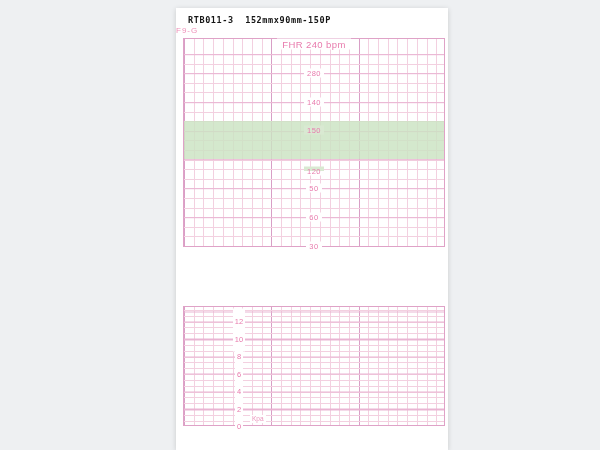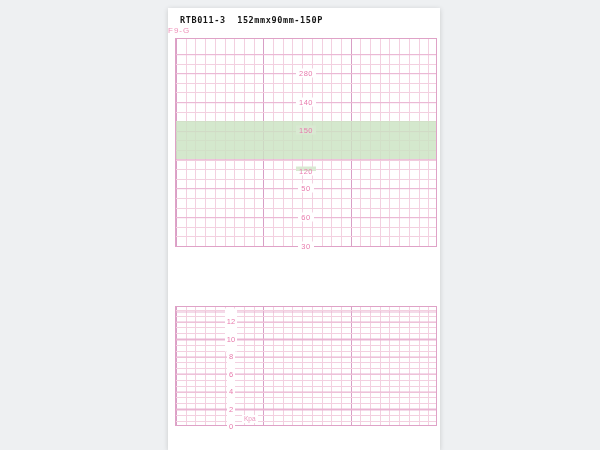--- a/index.html
+++ b/index.html
@@ -3,21 +3,21 @@
 <meta charset="utf-8">
 <style>
   html,body{margin:0;padding:0;}
   body{
     width:600px;height:450px;overflow:hidden;
     background:#eef0f2;
     font-family:"Liberation Sans",sans-serif;
     position:relative;
   }
   .paper{
-    position:absolute;left:168px;top:8px;width:272px;height:442px;
+    position:absolute;left:176px;top:8px;width:272px;height:442px;
     background:#ffffff;
     box-shadow:0 1px 5px rgba(0,0,0,0.16);
   }
   .model-label{
     position:absolute;left:12px;top:7px;
     font-family:"DejaVu Sans Mono","Liberation Mono",monospace;
     font-size:8.5px;font-weight:700;letter-spacing:0.6px;
     color:#151515;white-space:pre;line-height:10px;
   }
   .grade-label{
@@ -89,20 +89,23 @@
 
   <div class="model-label">RTB011-3  152mmx90mm-150P</div>
 
   <div class="grade-label">F9-G</div>
 
   <div class="grid grid-fhr">
     <div class="cols-layer"></div>
     <div class="rows-layer"></div>
     <div class="normal-band"></div>
 
+    <div class="grid-title">
+      <span class="chip">FHR 240 bpm</span>
+    </div>
 
     <div class="ylab" style="top:33.8px">
       <span class="chip">280</span>
     </div>
     <div class="ylab" style="top:62.6px">
       <span class="chip">140</span>
     </div>
     <div class="ylab on-band" style="top:91.4px">
       <span class="chip">150</span>
     </div>

